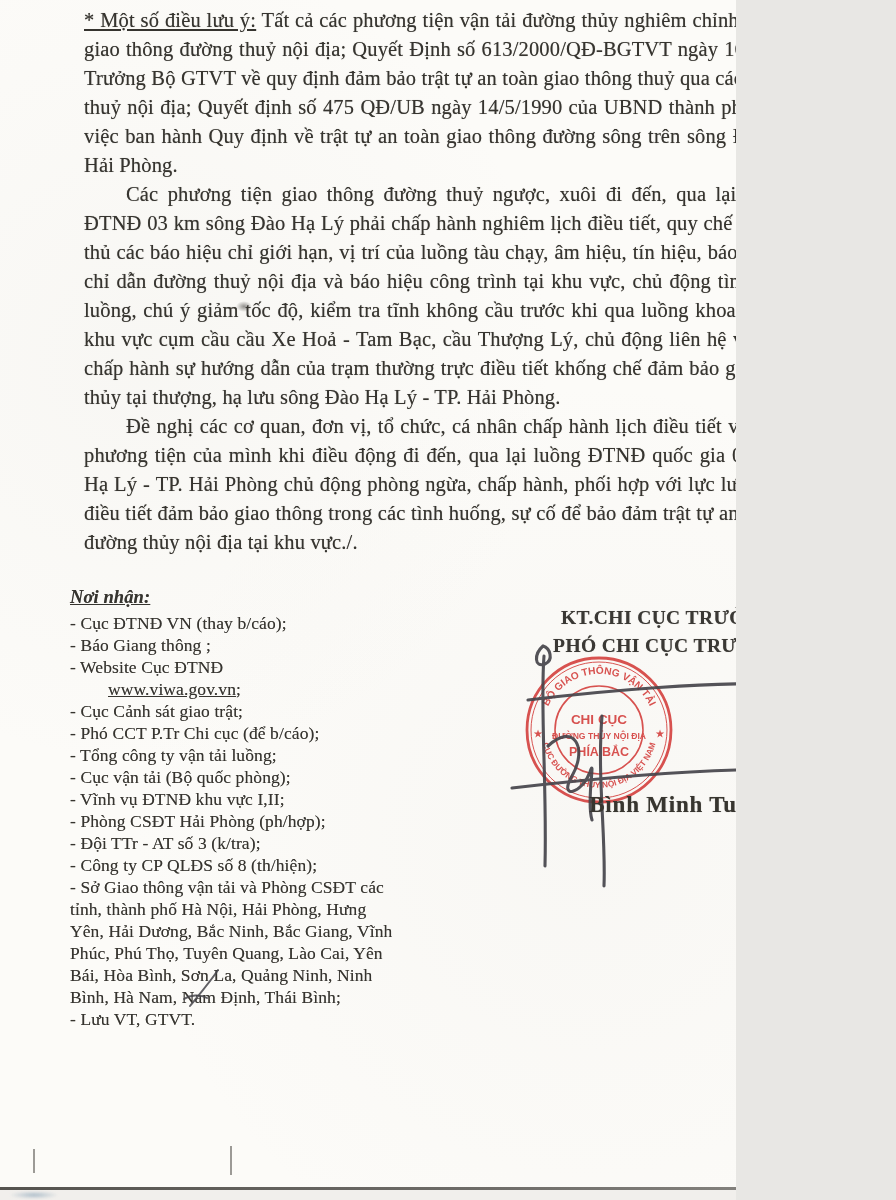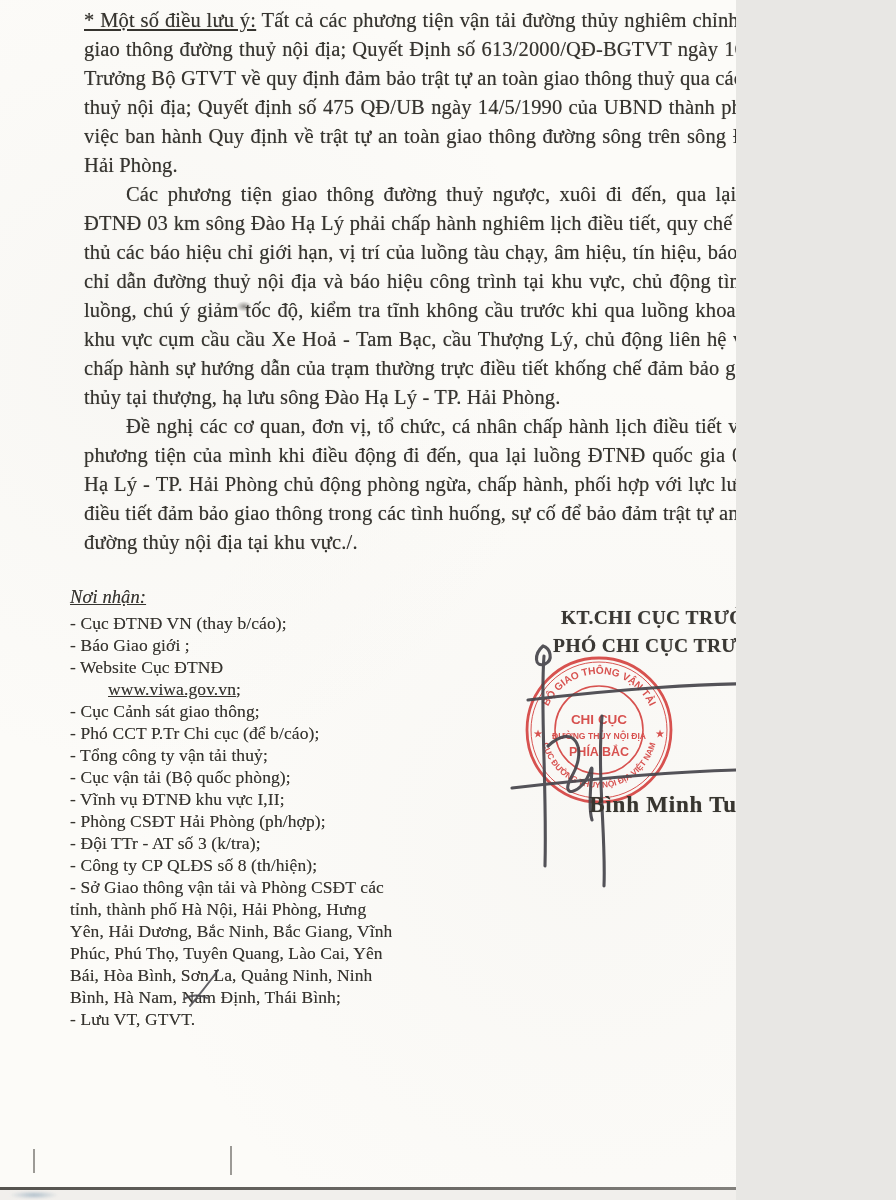--- a/index.html
+++ b/index.html
@@ -20,21 +20,21 @@
   }
   .body-text p{margin:0;}
   .indent{text-indent:42px;}
   .lead-underline{text-decoration:underline;}
   .recipients{
     position:absolute;left:70px;top:586px;width:324px;
     font-size:17.5px;line-height:22px;letter-spacing:0.1px;
     text-shadow:0 0 0.6px rgba(54,52,47,0.5);
   }
   .recip-heading{
-    font-weight:normal;font-style:italic;text-decoration:underline;
+    font-weight:bold;font-style:italic;text-decoration:underline;
     font-size:18.5px;margin-bottom:4px;
   }
   .recip-line{margin:0;}
   .url-underline{text-decoration:underline;margin-left:38px;}
   .sig-titles{
     position:absolute;left:470px;top:604px;width:396px;text-align:center;
     font-weight:bold;font-size:19.5px;line-height:28px;letter-spacing:0.4px;
     color:#3a3834;text-shadow:0 0 0.7px rgba(54,52,47,0.55);
   }
   .signer-name{
@@ -69,25 +69,25 @@
 
   <div class="body-text">
     <p><span class="lead-underline">* Một số điều lưu ý:</span><span> Tất cả các phương tiện vận tải đường thủy nghiêm chỉnh chấp hành Luật giao thông đường thuỷ nội địa; Quyết Định số 613/2000/QĐ-BGTVT ngày 16/3/2000 của Bộ Trưởng Bộ GTVT về quy định đảm bảo trật tự an toàn giao thông thuỷ qua các cầu trên đường thuỷ nội địa; Quyết định số 475 QĐ/UB ngày 14/5/1990 của UBND thành phố Hải Phòng về việc ban hành Quy định về trật tự an toàn giao thông đường sông trên sông Đào Hạ Lý - TP. Hải Phòng.</span></p>
     <p class="indent">Các phương tiện giao thông đường thuỷ ngược, xuôi đi đến, qua lại khu vực luồng ĐTNĐ 03 km sông Đào Hạ Lý phải chấp hành nghiêm lịch điều tiết, quy chế giao thông, tuân thủ các báo hiệu chỉ giới hạn, vị trí của luồng tàu chạy, âm hiệu, tín hiệu, báo hiệu thông báo, chỉ dẫn đường thuỷ nội địa và báo hiệu công trình tại khu vực, chủ động tìm hiểu điều kiện luồng, chú ý giảm tốc độ, kiểm tra tĩnh không cầu trước khi qua luồng khoang thông thuyền khu vực cụm cầu cầu Xe Hoả - Tam Bạc, cầu Thượng Lý, chủ động liên hệ và nghiêm chỉnh chấp hành sự hướng dẫn của trạm thường trực điều tiết khống chế đảm bảo giao thông đường thủy tại thượng, hạ lưu sông Đào Hạ Lý - TP. Hải Phòng.</p>
     <p class="indent">Đề nghị các cơ quan, đơn vị, tổ chức, cá nhân chấp hành lịch điều tiết và thông báo cho phương tiện của mình khi điều động đi đến, qua lại luồng ĐTNĐ quốc gia 03 km sông Đào Hạ Lý - TP. Hải Phòng chủ động phòng ngừa, chấp hành, phối hợp với lực lượng thường trực điều tiết đảm bảo giao thông trong các tình huống, sự cố để bảo đảm trật tự an toàn giao thông đường thủy nội địa tại khu vực./.</p>
   </div>
 
   <div class="recipients">
     <div class="recip-heading">Nơi nhận:</div>
     <div class="recip-line">- Cục ĐTNĐ VN (thay b/cáo);</div>
-    <div class="recip-line">-  Báo Giao giới ;</div>
+    <div class="recip-line">-  Báo Giang thông ;</div>
     <div class="recip-line"><span>- Website Cục ĐTNĐ </span><span class="url-underline">www.viwa.gov.vn</span><span>;</span></div>
-    <div class="recip-line">- Cục Cảnh sát giao thông;</div>
+    <div class="recip-line">- Cục Cảnh sát giao trật;</div>
     <div class="recip-line">- Phó CCT P.Tr Chi cục (để b/cáo);</div>
-    <div class="recip-line">- Tổng công ty vận tải thuỷ;</div>
+    <div class="recip-line">- Tổng công ty vận tải luồng;</div>
     <div class="recip-line">- Cục vận tải (Bộ quốc phòng);</div>
     <div class="recip-line">- Vĩnh vụ ĐTNĐ khu vực I,II;</div>
     <div class="recip-line">- Phòng CSĐT Hải Phòng (ph/hợp);</div>
     <div class="recip-line">- Đội TTr - AT số 3 (k/tra);</div>
     <div class="recip-line">- Công ty CP QLĐS số 8 (th/hiện);</div>
     <div class="recip-line">- Sở Giao thông vận tải và Phòng CSĐT các tỉnh, thành phố Hà Nội, Hải Phòng, Hưng Yên, Hải Dương, Bắc Ninh, Bắc Giang, Vĩnh Phúc, Phú Thọ, Tuyên Quang, Lào Cai, Yên Bái, Hòa Bình, Sơn La, Quảng Ninh, Ninh Bình, Hà Nam, Nam Định, Thái Bình;</div>
     <div class="recip-line">- Lưu VT, GTVT.</div>
   </div>
 
   <div class="sig-titles">

